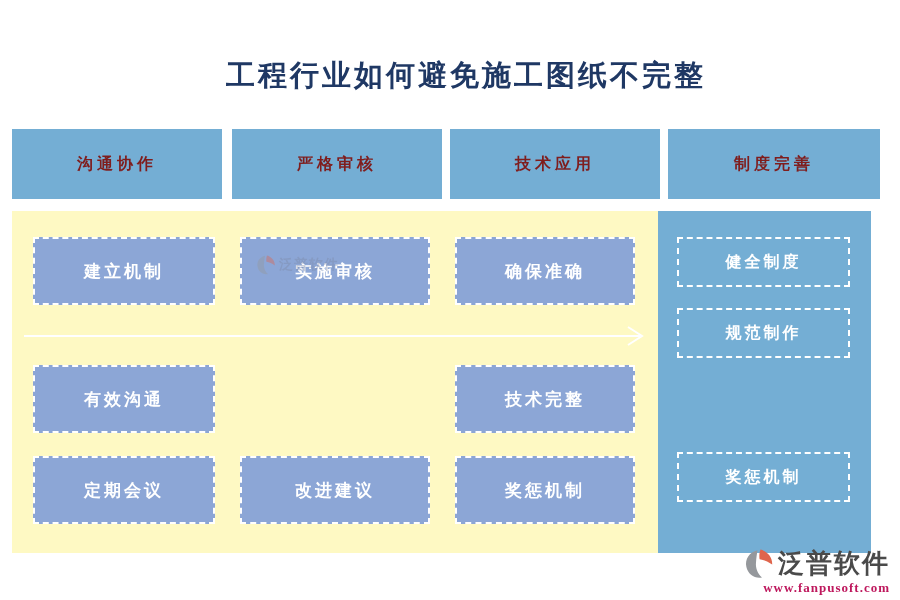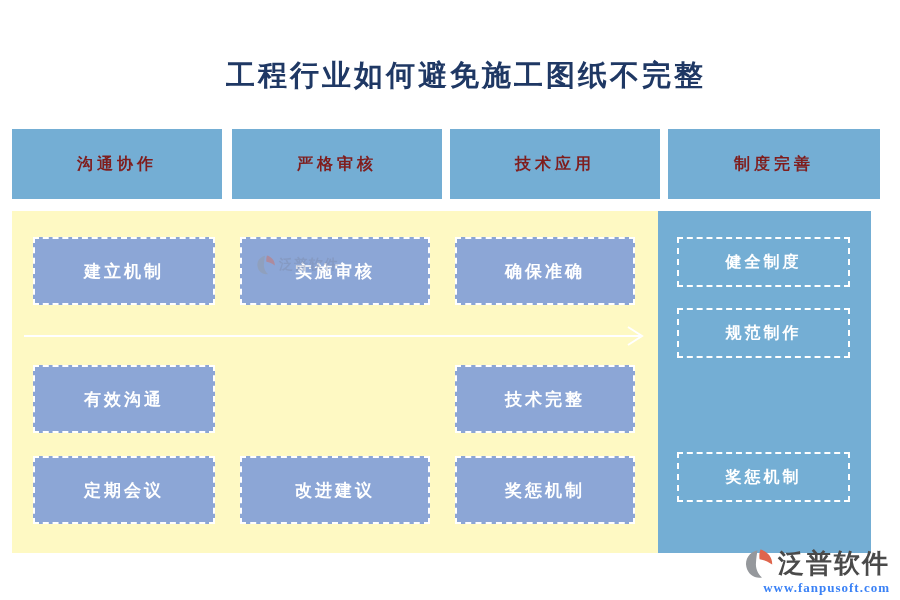--- a/index.html
+++ b/index.html
@@ -61,21 +61,21 @@
   .brand{
     position:absolute;right:10px;bottom:4px;
     display:flex;flex-direction:column;align-items:flex-end;
   }
   .brand-row{display:flex;align-items:center;gap:4px;}
   .brand-name{
     font-size:26px;font-weight:bold;color:#4a4a4a;letter-spacing:2px;
     font-family:"Liberation Serif","DejaVu Serif",serif;line-height:1;
   }
   .brand-url{
-    font-size:13px;font-weight:bold;color:#3b82f6;letter-spacing:1px;
+    font-size:13px;font-weight:bold;color:#be185d;letter-spacing:1px;
     font-family:"Liberation Serif","DejaVu Serif",serif;margin-top:1px;
   }
 </style>
 </head>
 <body>
 
 <div class="canvas">
 
   <h1 class="page-title">工程行业如何避免施工图纸不完整</h1>
 

